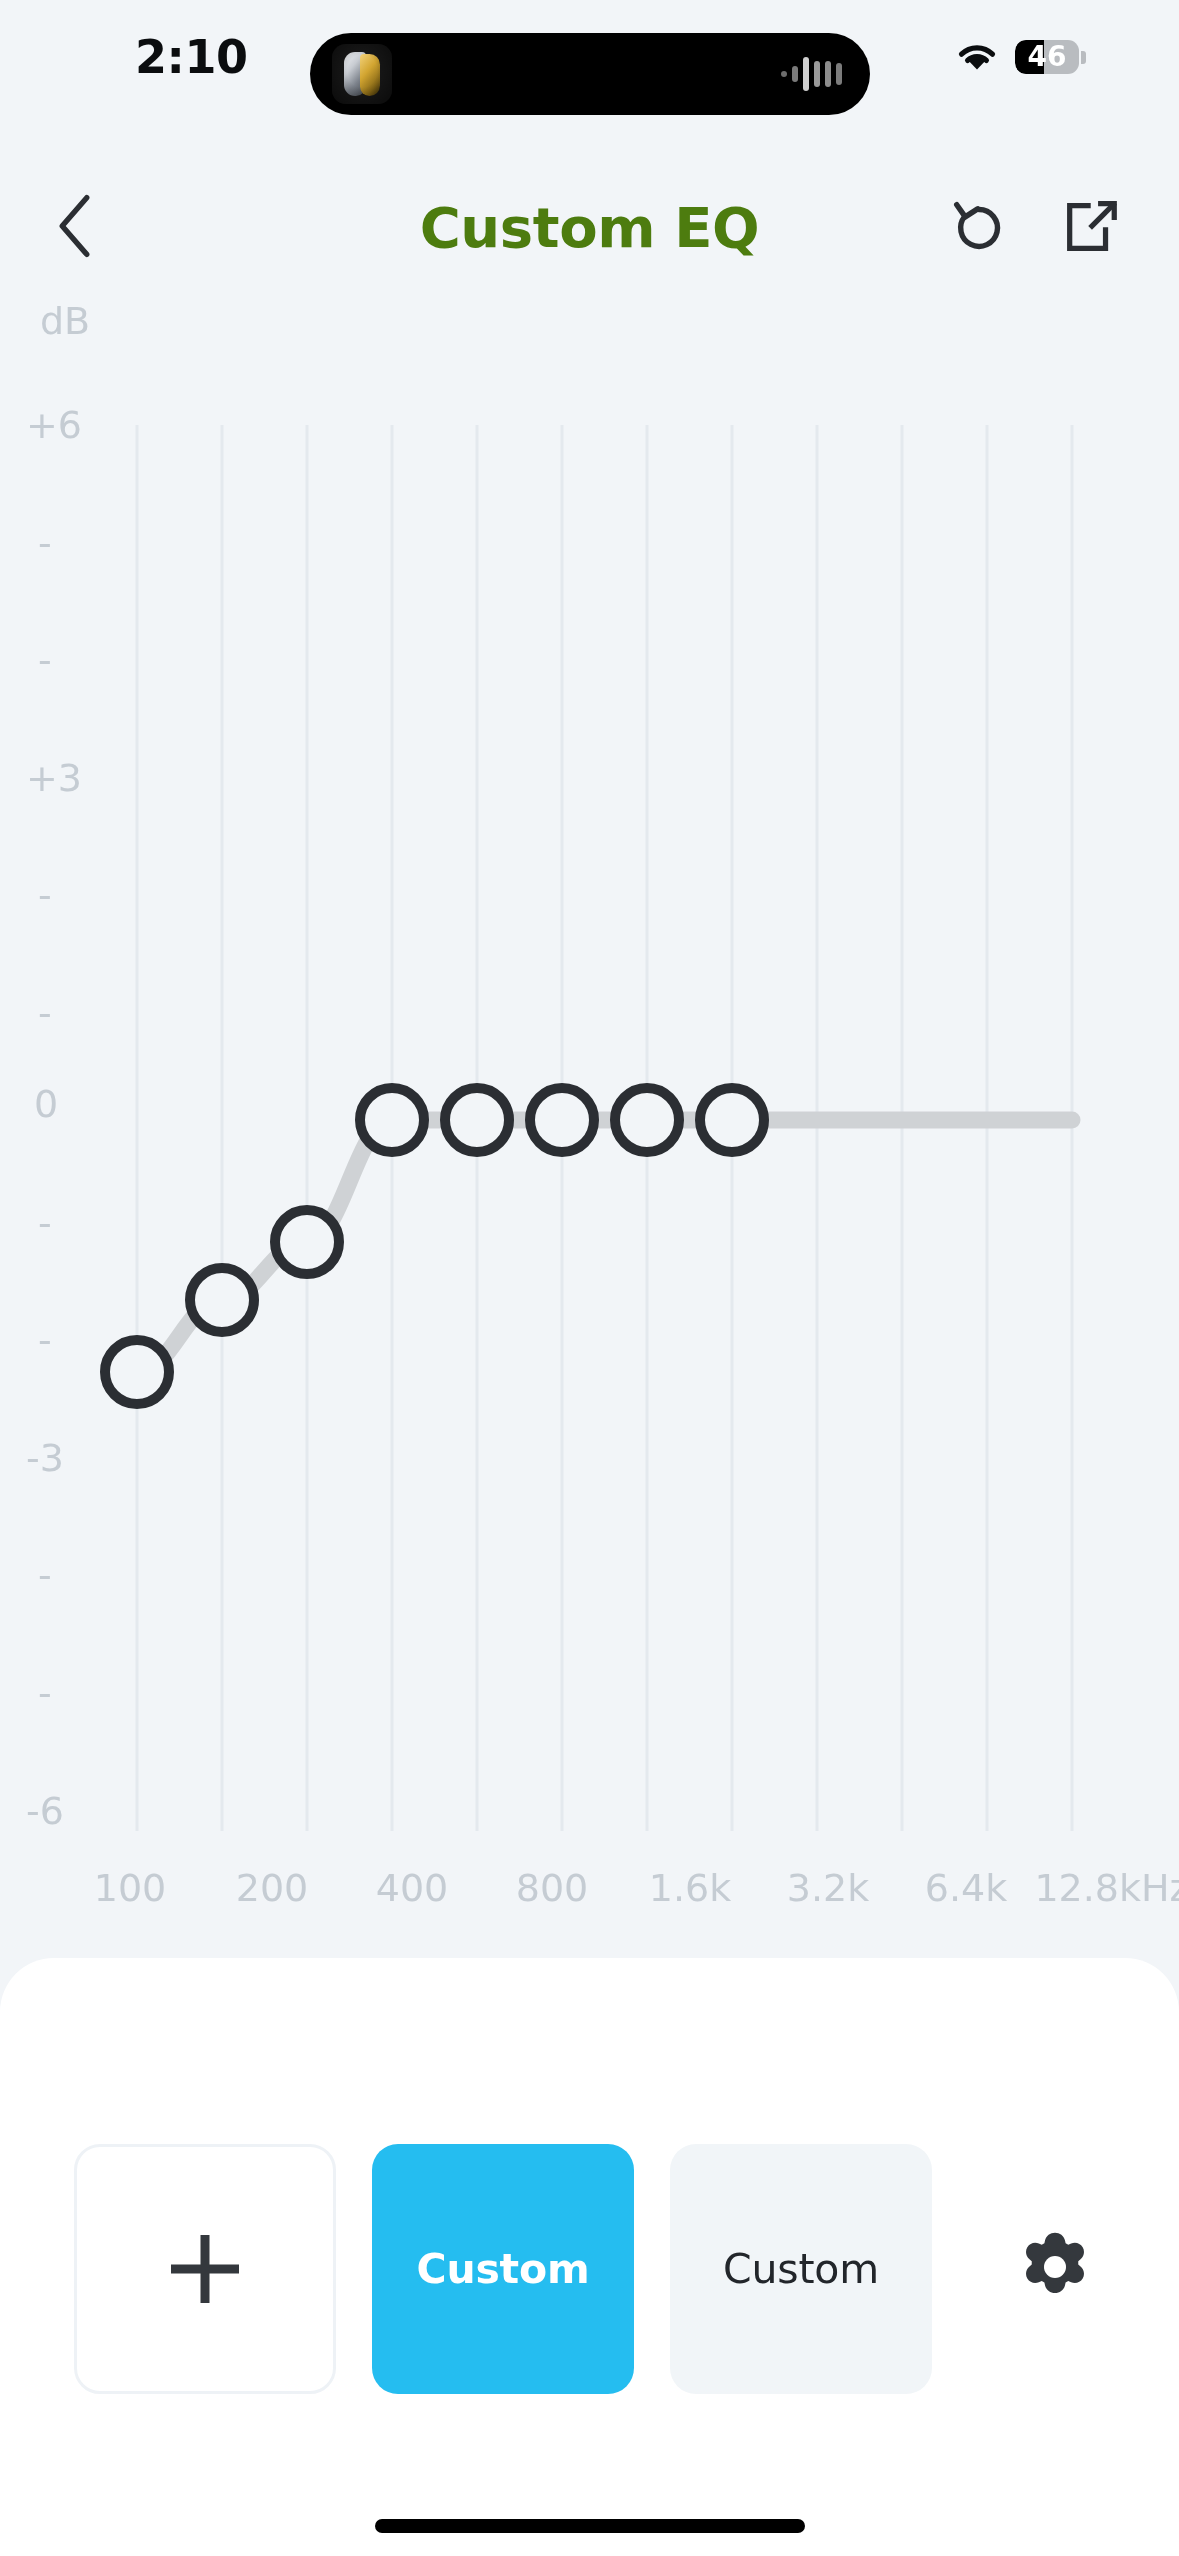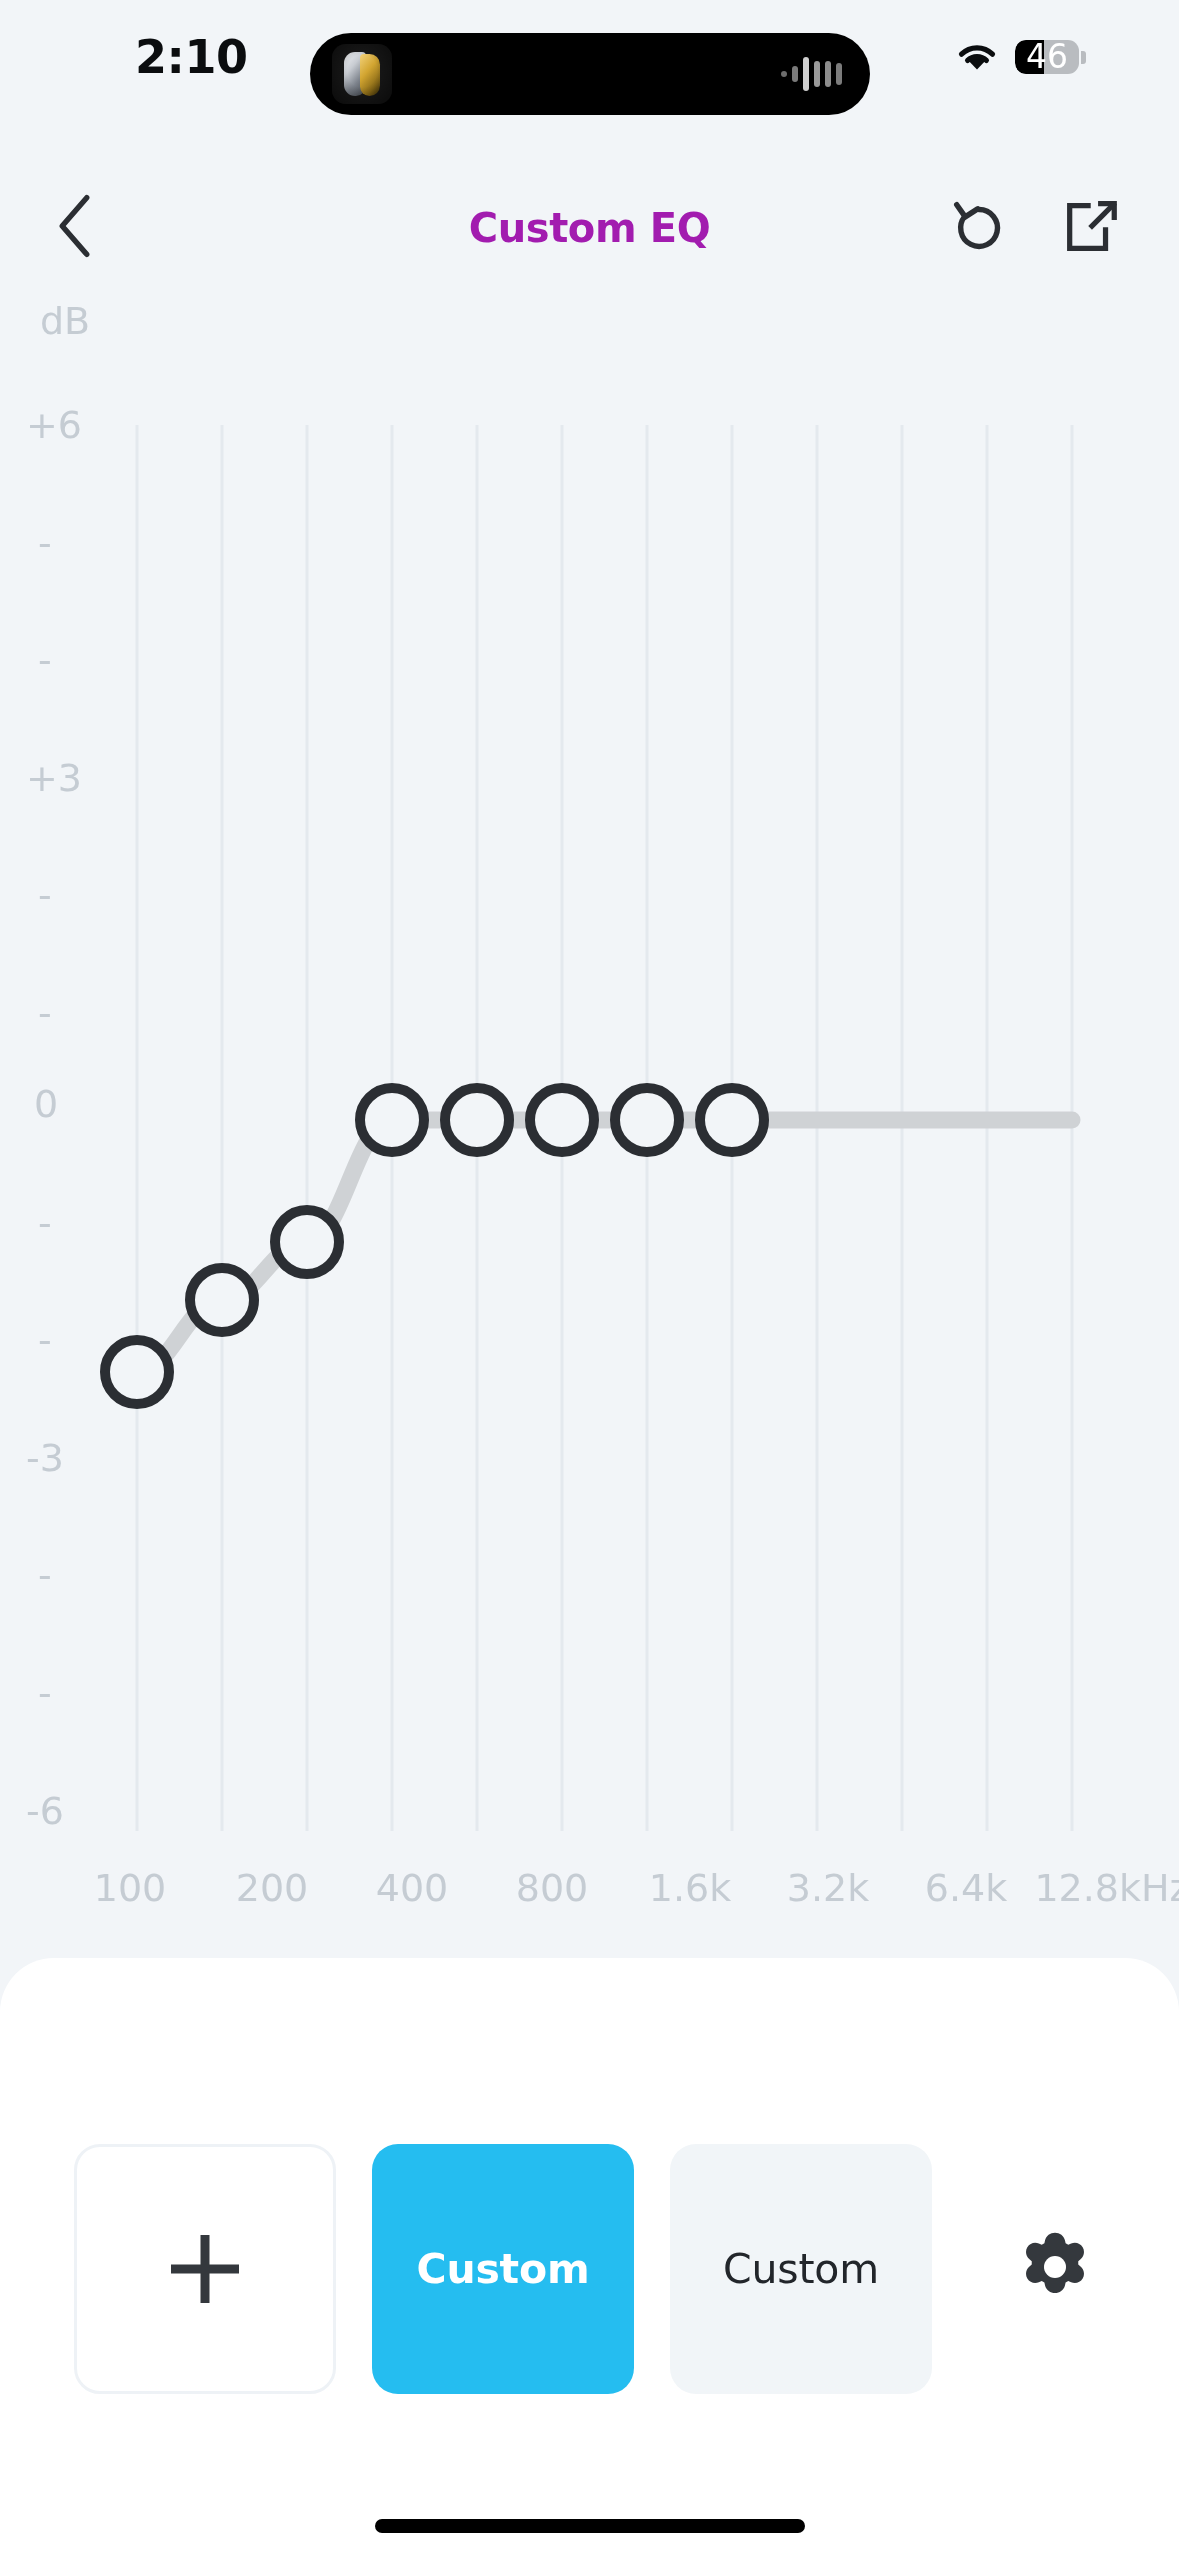--- a/index.html
+++ b/index.html
@@ -132,22 +132,22 @@
     width: 5px; height: 13px;
     background: #b9bcc0;
     border-radius: 0 3px 3px 0;
   }
   #battery .pct {
     position: absolute;
     left: 0; top: 0;
     width: 64px; height: 34px;
     line-height: 34px;
     text-align: center;
-    font-size: 33px;
-    font-weight: 400;
+    font-size: 28px;
+    font-weight: 700;
     color: #ffffff;
     font-family: "DejaVu Sans", sans-serif;
   }
 
   
   #nav-header {
     position: absolute;
     top: 172px; left: 0;
     width: 1179px;
     height: 112px;
@@ -159,23 +159,23 @@
     display: flex; align-items: center; justify-content: center;
     cursor: pointer;
   }
   #page-title {
     position: absolute;
     left: 0; top: 0;
     width: 1179px;
     height: 112px;
     line-height: 112px;
     text-align: center;
-    font-size: 40px;
+    font-size: 56px;
     font-weight: 700;
-    color: #a21caf;
+    color: #4d7c0f;
     letter-spacing: -0.4px;
     font-family: "DejaVu Sans", sans-serif;
   }
   #nav-actions {
     position: absolute;
     right: 46px; top: 14px;
     display: flex;
     align-items: center;
     gap: 28px;
   }

